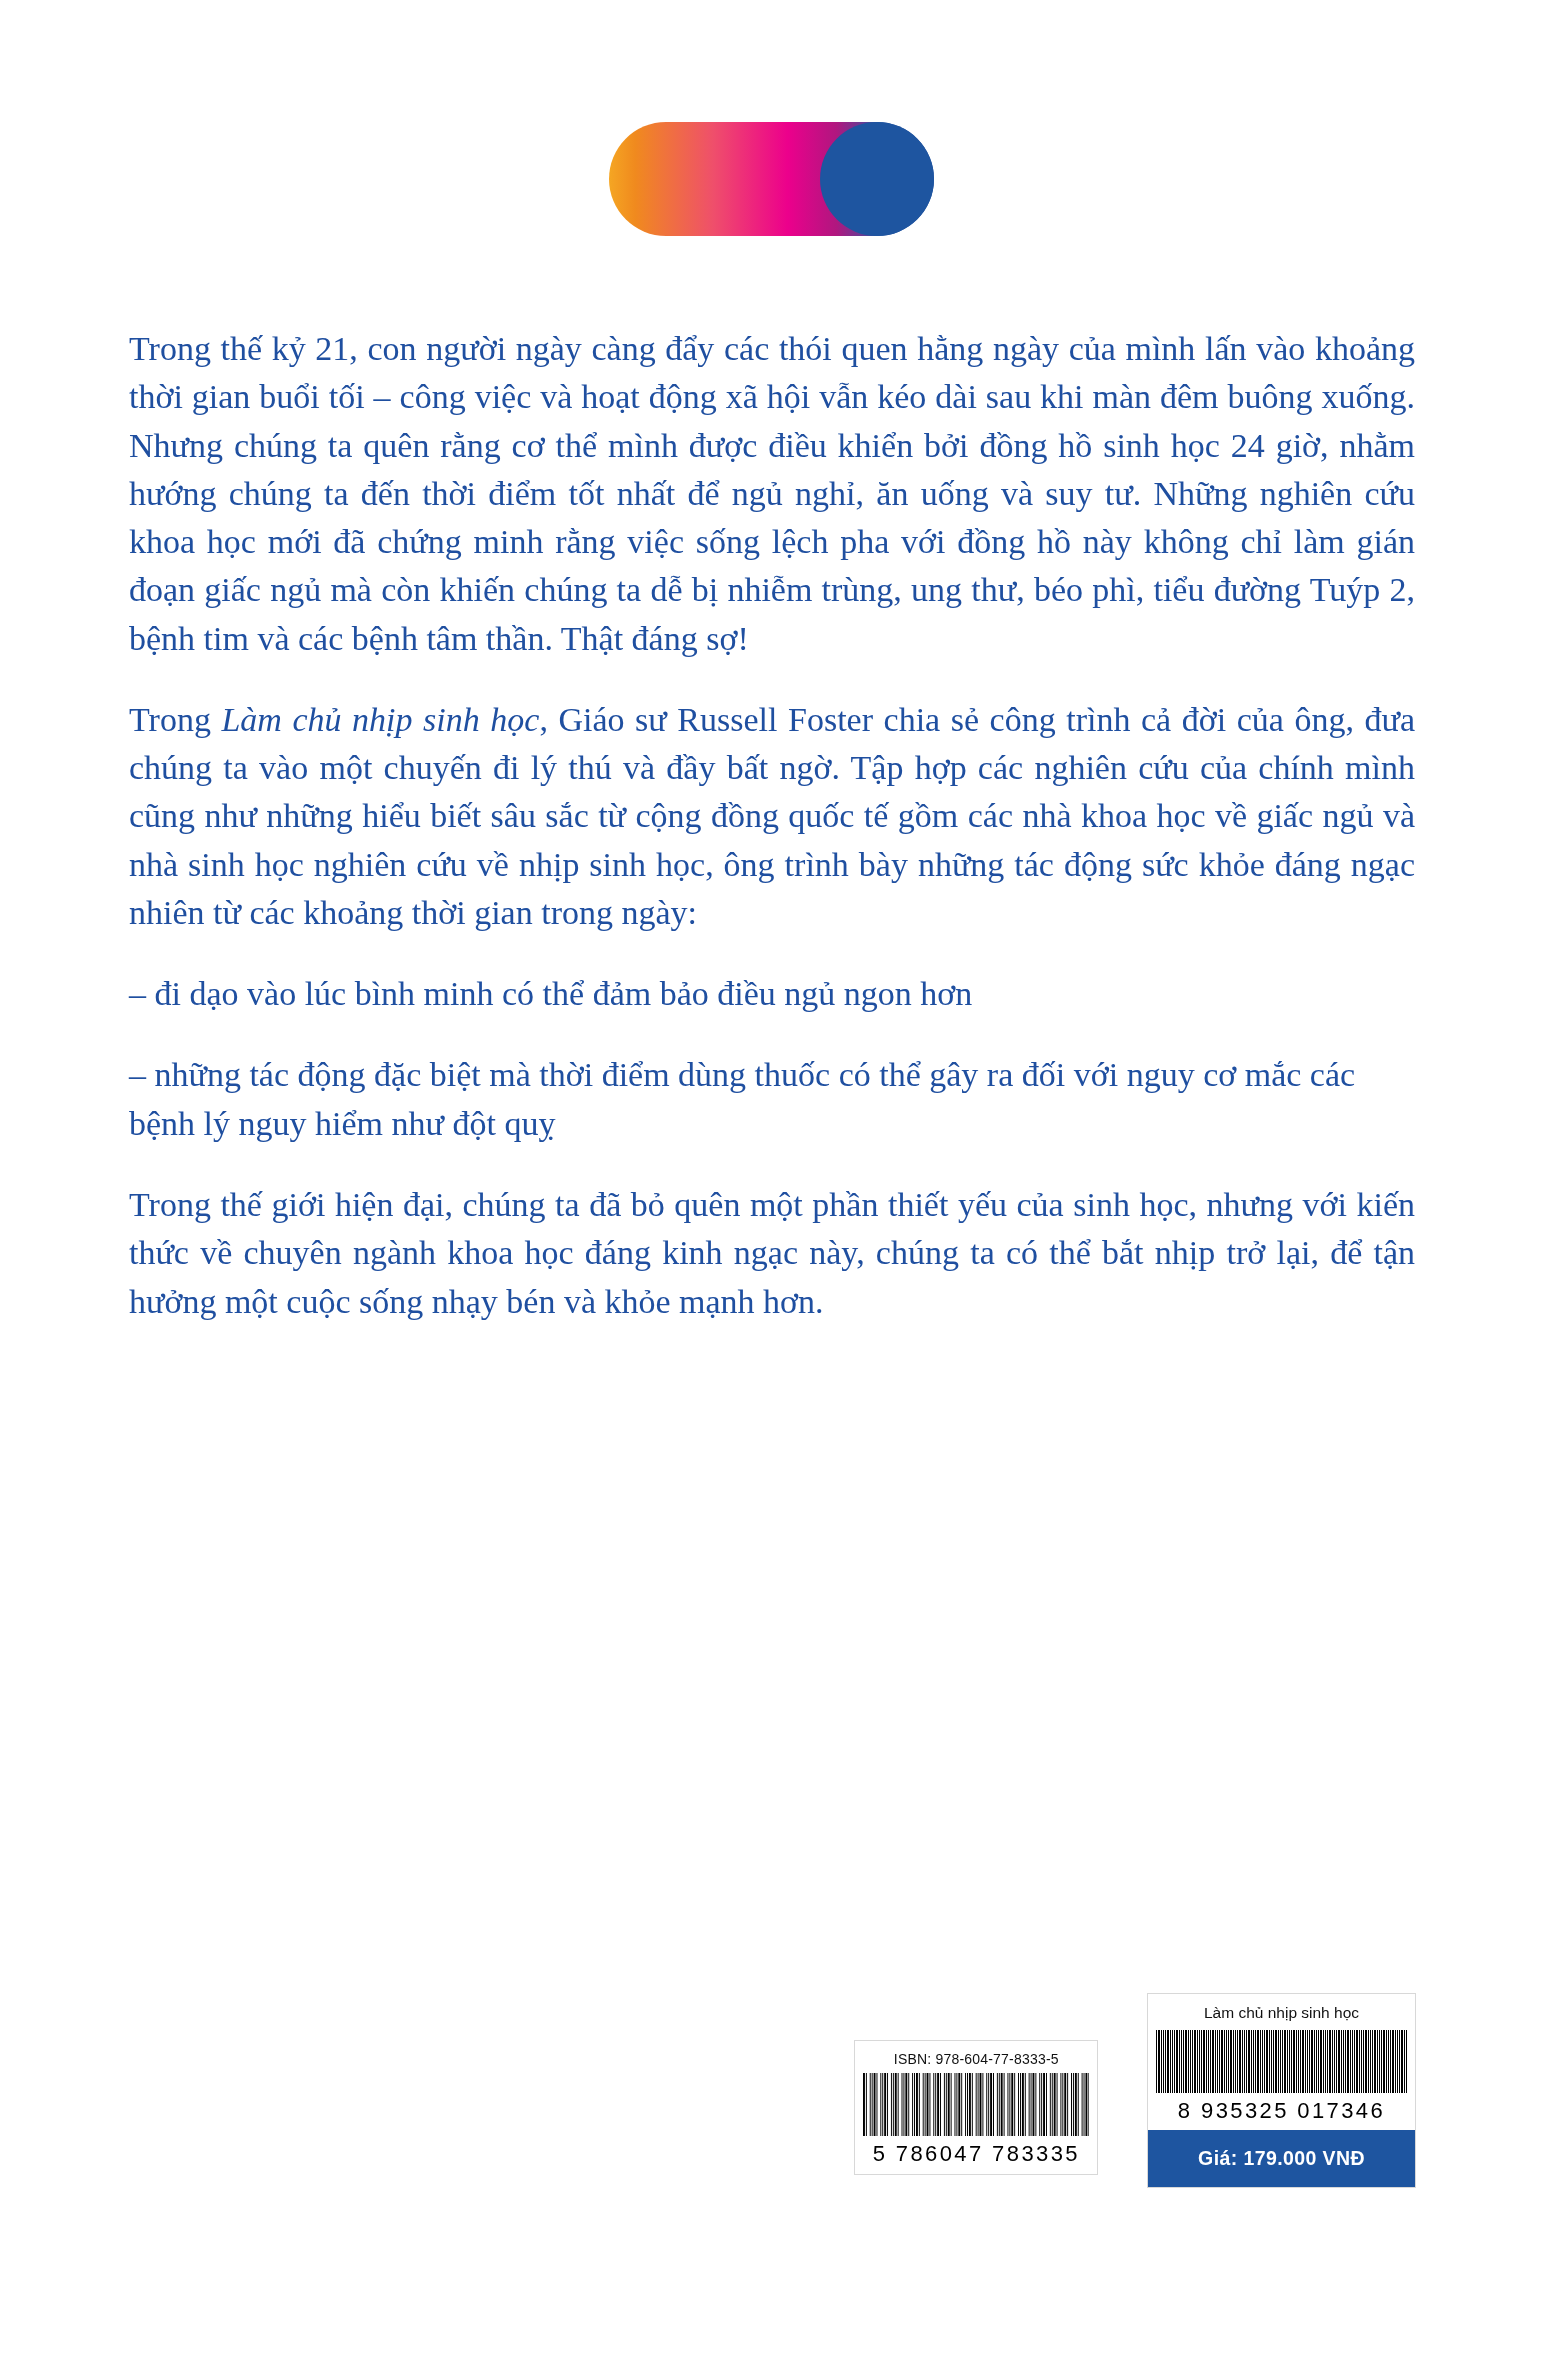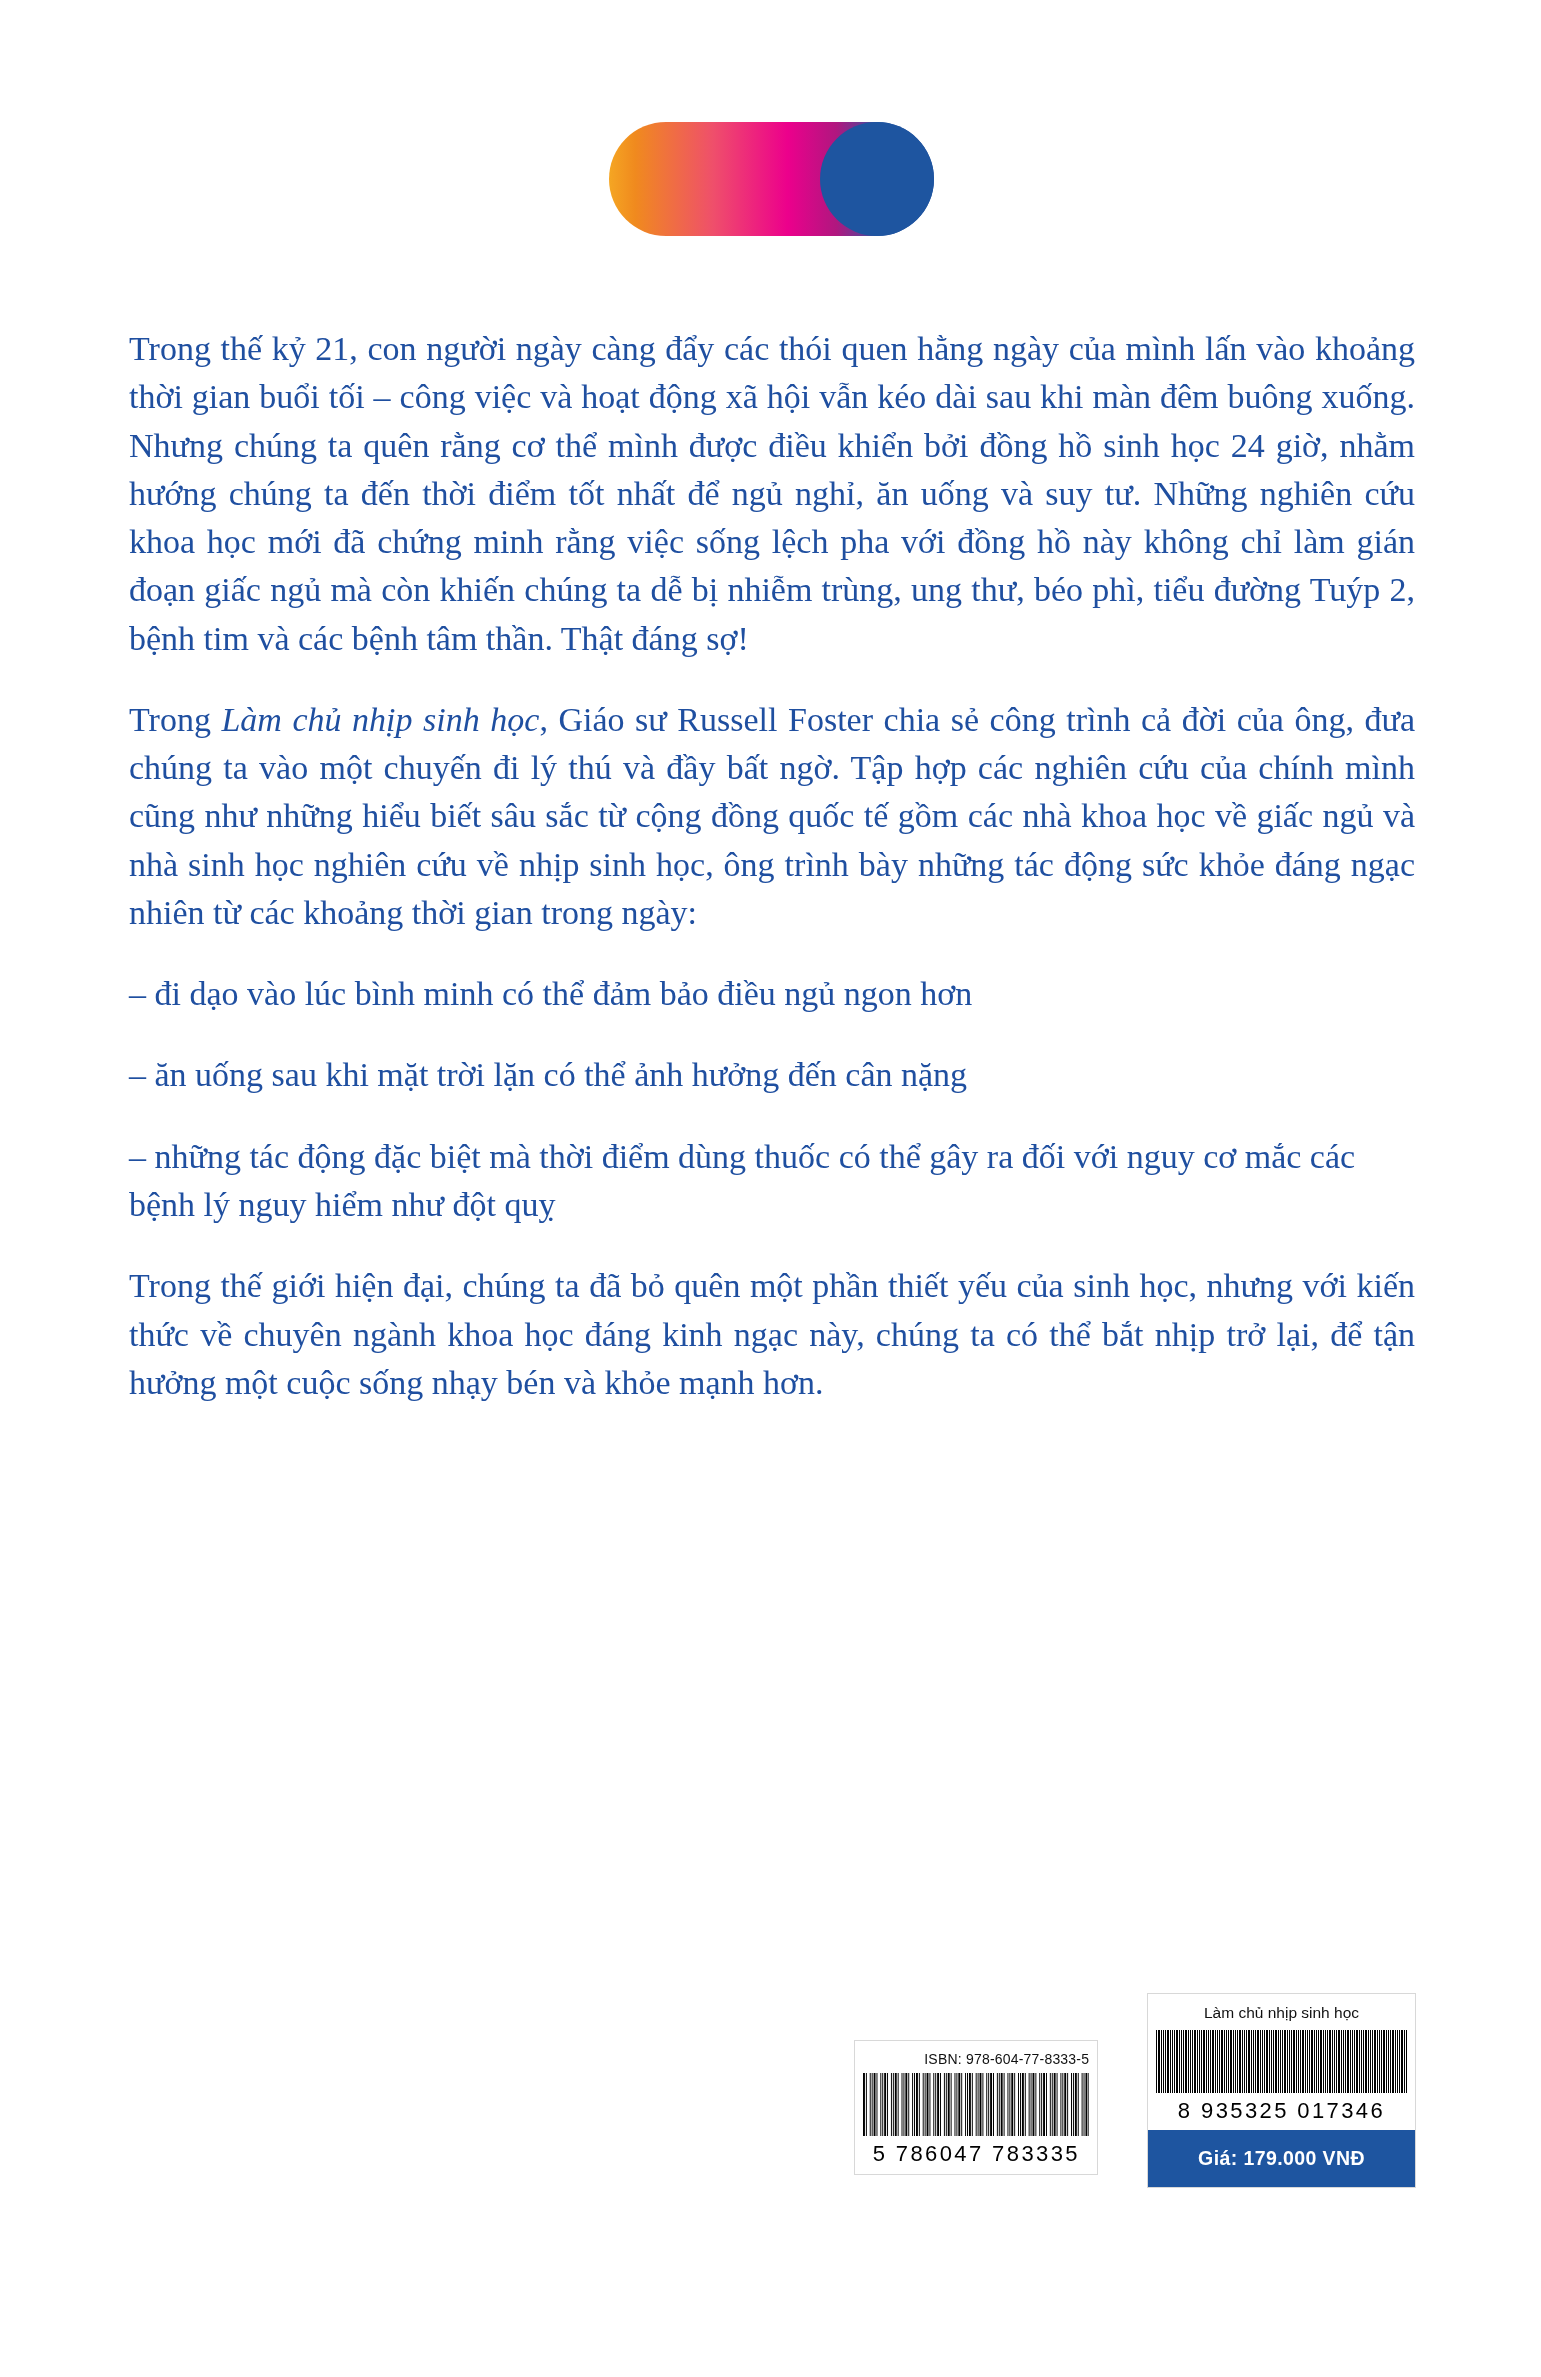--- a/index.html
+++ b/index.html
@@ -102,21 +102,20 @@
     padding: 9.8px 8.1px 6.5px 8.1px;
     box-sizing: border-box;
     text-align: center;
   }
   .isbn-caption {
     font-family: "Liberation Sans", sans-serif;
     font-size: 14px;
     color: #111;
     letter-spacing: 0.2px;
     margin-bottom: 6.5px;
-    text-align: right;
   }
   .bars {
     height: 63px;
     width: 100%;
     background-repeat: repeat-x;
     background-size: 10.6px 100%;
     background-image: linear-gradient(90deg,
       #000 0 1.6px, #fff 1.6px 3.3px, #000 3.3px 4.1px, #fff 4.1px 6.5px,
       #000 6.5px 8.1px, #fff 8.1px 9px, #000 9px 9.8px, #fff 9.8px 10.6px);
   }
@@ -174,21 +173,20 @@
     </div>
   </div>
 
   <div class="content">
 
     <p>Trong thế kỷ 21, con người ngày càng đẩy các thói quen hằng ngày của mình lấn vào khoảng thời gian buổi tối – công việc và hoạt động xã hội vẫn kéo dài sau khi màn đêm buông xuống. Nhưng chúng ta quên rằng cơ thể mình được điều khiển bởi đồng hồ sinh học 24 giờ, nhằm hướng chúng ta đến thời điểm tốt nhất để ngủ nghỉ, ăn uống và suy tư. Những nghiên cứu khoa học mới đã chứng minh rằng việc sống lệch pha với đồng hồ này không chỉ làm gián đoạn giấc ngủ mà còn khiến chúng ta dễ bị nhiễm trùng, ung thư, béo phì, tiểu đường Tuýp 2, bệnh tim và các bệnh tâm thần. Thật đáng sợ!</p>
 
     <p><span>Trong </span><span class="italic">Làm chủ nhịp sinh học</span><span>, Giáo sư Russell Foster chia sẻ công trình cả đời của ông, đưa chúng ta vào một chuyến đi lý thú và đầy bất ngờ. Tập hợp các nghiên cứu của chính mình cũng như những hiểu biết sâu sắc từ cộng đồng quốc tế gồm các nhà khoa học về giấc ngủ và nhà sinh học nghiên cứu về nhịp sinh học, ông trình bày những tác động sức khỏe đáng ngạc nhiên từ các khoảng thời gian trong ngày:</span></p>
 
     <p class="dash">– đi dạo vào lúc bình minh có thể đảm bảo điều ngủ ngon hơn</p>
-    <p class="dash">– ăn uống sau khi mặt trời lặn có thể ảnh hưởng đến cân nặng</p>
     <p class="dash">– những tác động đặc biệt mà thời điểm dùng thuốc có thể gây ra đối với nguy cơ mắc các bệnh lý nguy hiểm như đột quỵ</p>
 
     <p>Trong thế giới hiện đại, chúng ta đã bỏ quên một phần thiết yếu của sinh học, nhưng với kiến thức về chuyên ngành khoa học đáng kinh ngạc này, chúng ta có thể bắt nhịp trở lại, để tận hưởng một cuộc sống nhạy bén và khỏe mạnh hơn.</p>
   </div>
 
   <div class="barcodes">
 
     <div class="isbn-box">
       <div class="isbn-caption">ISBN: 978-604-77-8333-5</div>
       <div class="bars"></div>

